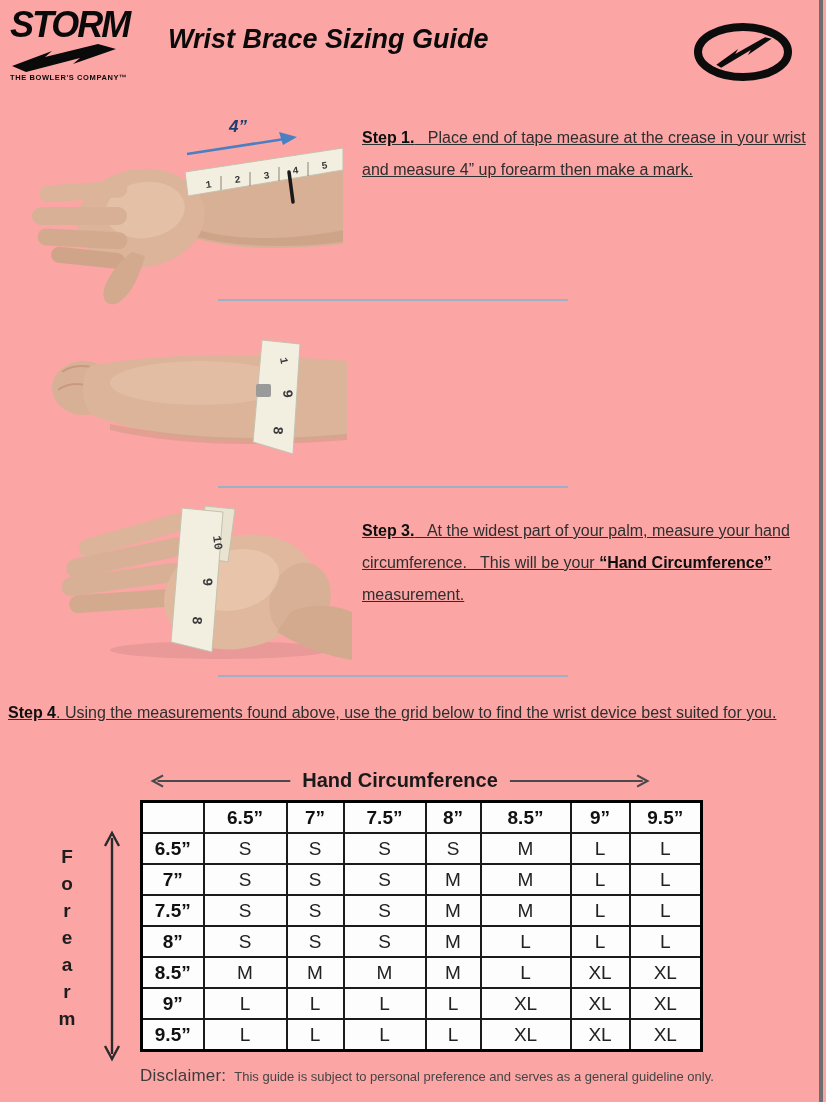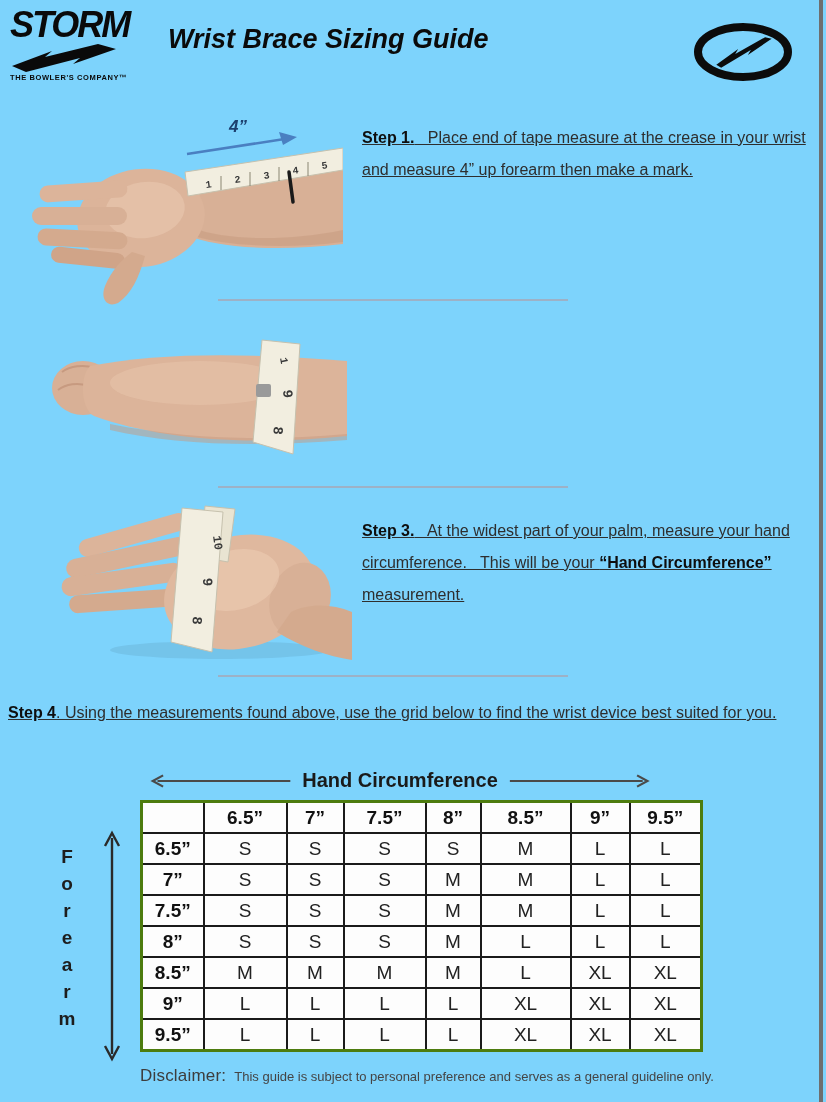--- a/index.html
+++ b/index.html
@@ -1,17 +1,17 @@
 <!DOCTYPE html>
 <html><head>
 <meta charset="utf-8">
 <style>
   html,body{margin:0;padding:0;background:#e8e8e8;}
   .page{
-    position:relative; width:826px; height:1102px; background:#7dd3fc;
+    position:relative; width:826px; height:1102px; background:#fca5a5;
     font-family:"Liberation Sans", sans-serif; color:#222; overflow:hidden;
     margin:0 auto;
   }
   .page-edge{position:absolute; top:0; right:3px; width:4px; height:1102px; background:#6e6e6e;}
 
   
   .storm-logo{position:absolute; left:10px; top:8px; width:150px;}
   .storm-word{font-size:36px; font-weight:bold; font-style:italic; letter-spacing:-2px; color:#0a0a0a; line-height:34px;}
   .storm-bolt{margin:2px 0 1px 2px; display:block;}
   .storm-tagline{font-size:7.5px; font-weight:bold; letter-spacing:.6px; color:#0a0a0a; white-space:nowrap;}
@@ -30,21 +30,21 @@
 
   
   .axis-header{
     position:absolute; left:150px; top:769px; width:500px;
     display:flex; align-items:center; justify-content:space-between; gap:10px;
   }
   .axis-header .axis-label{font-size:20px; font-weight:bold; color:#1a1a1a; white-space:nowrap;}
   .sizing-table{
     position:absolute; left:140px; top:800px; width:560px;
     border-collapse:collapse; table-layout:fixed;
-    border:3px solid #4d7c0f;
+    border:3px solid #000000;
   }
   .sizing-table td, .sizing-table th{
     border:2px solid #1b1b1b; height:29px; text-align:center; vertical-align:middle;
     font-size:19px; color:#222; padding:0; background:#fdfdfd;
   }
   .sizing-table th{font-weight:bold; color:#111;}
   .sizing-table td{font-weight:normal;}
   .forearm-axis{position:absolute; left:56px; top:843px; width:22px; text-align:center;}
   .forearm-axis .ltr{font-size:19px; font-weight:bold; line-height:27px; color:#1d1d1d;}
   .forearm-arrow{position:absolute; left:100px; top:830px;}

